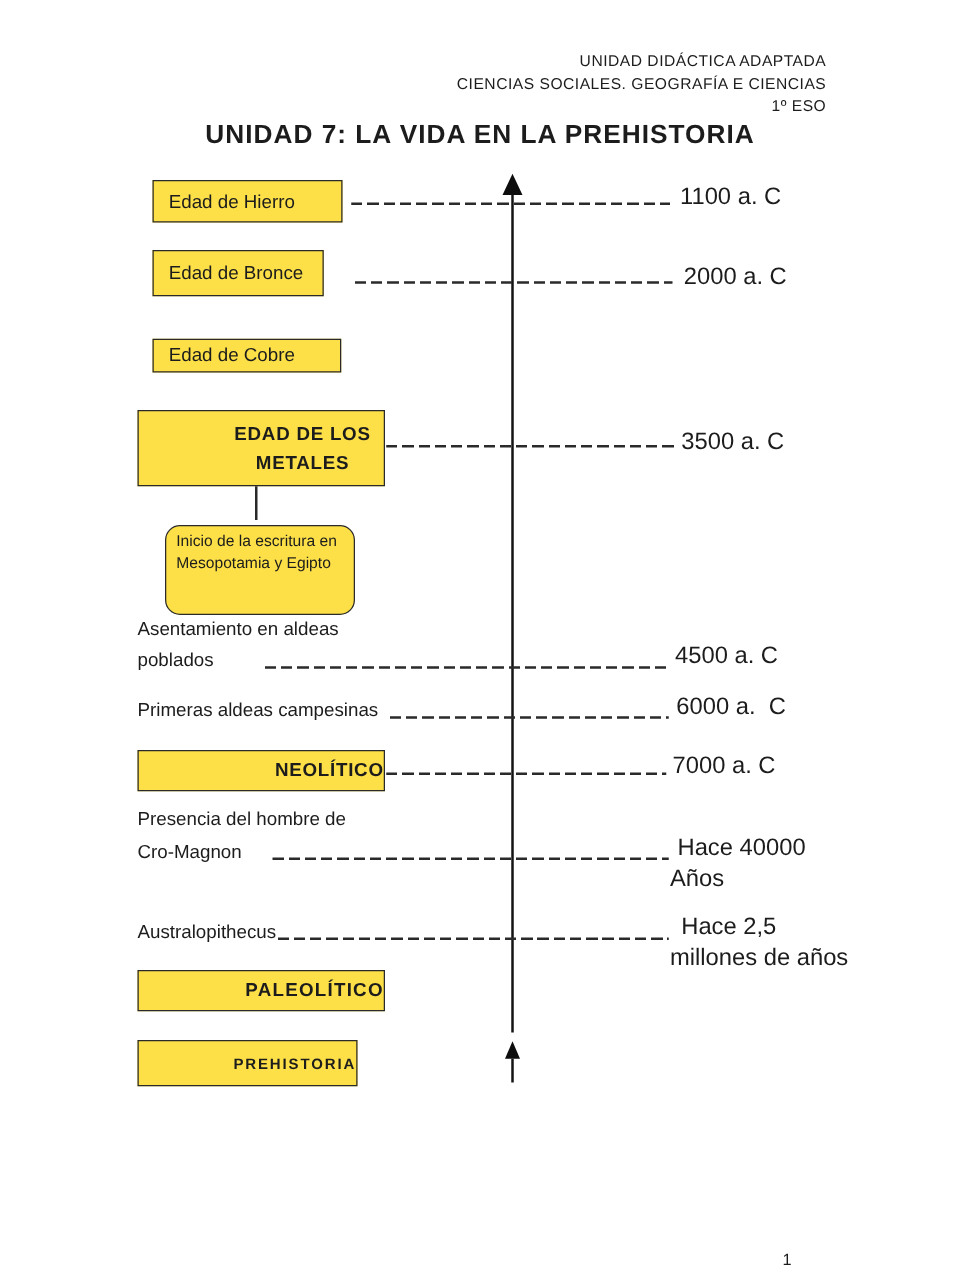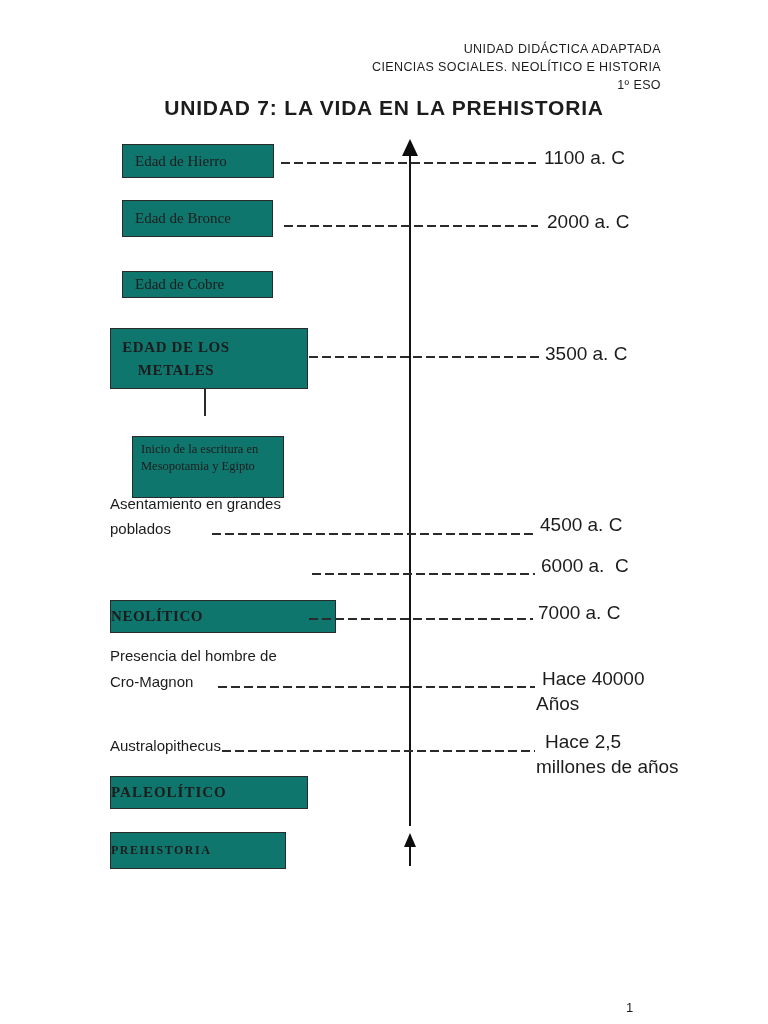--- a/index.html
+++ b/index.html
@@ -10,25 +10,25 @@
   }
   .header{
     position:absolute;top:40px;right:107px;text-align:right;
     font-size:12.5px;line-height:18px;letter-spacing:0.4px;white-space:nowrap;
   }
   .title{
     position:absolute;top:96px;left:0;width:768px;text-align:center;
     font-size:21px;font-weight:bold;letter-spacing:0.8px;
   }
   .tbox{
-    position:absolute;border:1.6px solid #2a2a2a;background:#0f766e;
-    display:flex;align-items:center;box-sizing:border-box;font-family:Liberation Serif, serif;
+    position:absolute;border:1.6px solid #2a2a2a;background:#fde047;
+    display:flex;align-items:center;box-sizing:border-box;
   }
   .tbox.plain{padding-left:12px;font-size:15px;}
-  .tbox.boldc{justify-content:flex-start;font-weight:bold;font-size:15px;letter-spacing:0.6px;text-align:center;}
+  .tbox.boldc{justify-content:flex-end;font-weight:bold;font-size:15px;letter-spacing:0.6px;text-align:center;}
   .tbox.small{font-size:12.5px;line-height:17px;padding:4px 8px;align-items:flex-start;}
   .dash{
     position:absolute;height:1.8px;
     background:repeating-linear-gradient(90deg,#2a2a2a 0 9px,transparent 9px 13px);
   }
   .date{position:absolute;font-size:19px;white-space:pre;}
   .label{position:absolute;font-size:15px;white-space:nowrap;}
   .vline{position:absolute;width:2px;background:#141414;}
   .hconn{position:absolute;width:1.6px;background:#2a2a2a;}
   .arrow-up{
@@ -43,68 +43,69 @@
   .pagenum{position:absolute;font-size:13px;}
   .inner-wrap{width:130px;line-height:23px;}
 </style>
 </head>
 <body>
 
 <div class="page">
 
   <div class="header">
     <div>UNIDAD DIDÁCTICA ADAPTADA</div>
-    <div>CIENCIAS SOCIALES. NEOLÍTICO E HISTORIA</div>
+    <div>CIENCIAS SOCIALES. GEOGRAFÍA E CIENCIAS</div>
     <div>1º ESO</div>
   </div>
 
   <div class="title">UNIDAD 7: LA VIDA EN LA PREHISTORIA</div>
 
   <div class="vline" style="left:409px;top:150px;height:676px;"></div>
   <div class="arrow-up" style="left:402px;top:139px;"></div>
   <div class="arrow-up small-arrow" style="left:404px;top:833px;"></div>
   <div class="vline" style="left:409px;top:847px;height:19px;"></div>
 
   <div class="tbox plain" style="left:122px;top:144px;width:152px;height:34px;">
     <span>Edad de Hierro</span>
   </div>
   <div class="dash" style="left:281px;top:162px;width:255px;"></div>
   <div class="date" style="left:544px;top:147px;">1100 a. C</div>
 
-  <div class="tbox plain" style="left:122px;top:200px;width:151px;height:37px;">
+  <div class="tbox plain" style="left:122px;top:200px;width:137px;height:37px;">
     <span>Edad de Bronce</span>
   </div>
   <div class="dash" style="left:284px;top:225px;width:254px;"></div>
   <div class="date" style="left:547px;top:211px;">2000 a. C</div>
 
   <div class="tbox plain" style="left:122px;top:271px;width:151px;height:27px;">
     <span>Edad de Cobre</span>
   </div>
 
   <div class="tbox boldc" style="left:110px;top:328px;width:198px;height:61px;border-width:1.8px;">
     <span class="inner-wrap">EDAD DE LOS METALES</span>
   </div>
   <div class="dash" style="left:309px;top:356px;width:234px;"></div>
   <div class="date" style="left:545px;top:343px;">3500 a. C</div>
 
   <div class="hconn" style="left:204px;top:389px;height:27px;"></div>
 
-  <div class="tbox small" style="left:132px;top:436px;width:152px;height:62px;">
+  <div class="tbox small" style="left:132px;top:420px;width:152px;height:72px;border-radius:12px;">
     <span>Inicio de la escritura en Mesopotamia y Egipto</span>
   </div>
 
-  <div class="label" style="left:110px;top:495px;">Asentamiento en grandes</div>
+  <div class="label" style="left:110px;top:495px;">Asentamiento en aldeas</div>
   <div class="label" style="left:110px;top:520px;">poblados</div>
   <div class="dash" style="left:212px;top:533px;width:323px;"></div>
   <div class="date" style="left:540px;top:514px;">4500 a. C</div>
 
+  <div class="label" style="left:110px;top:560px;">Primeras aldeas campesinas</div>
   <div class="dash" style="left:312px;top:573px;width:223px;"></div>
   <div class="date" style="left:541px;top:555px;">6000 a.  C</div>
 
-  <div class="tbox boldc" style="left:110px;top:600px;width:226px;height:33px;border-width:1.8px;">
+  <div class="tbox boldc" style="left:110px;top:600px;width:198px;height:33px;border-width:1.8px;">
     <span>NEOLÍTICO</span>
   </div>
   <div class="dash" style="left:309px;top:618px;width:224px;"></div>
   <div class="date" style="left:538px;top:602px;">7000 a. C</div>
 
   <div class="label" style="left:110px;top:647px;">Presencia del hombre de</div>
   <div class="label" style="left:110px;top:673px;">Cro-Magnon</div>
   <div class="dash" style="left:218px;top:686px;width:317px;"></div>
   <div class="date" style="left:542px;top:668px;">Hace 40000</div>
   <div class="date" style="left:536px;top:693px;">Años</div>

